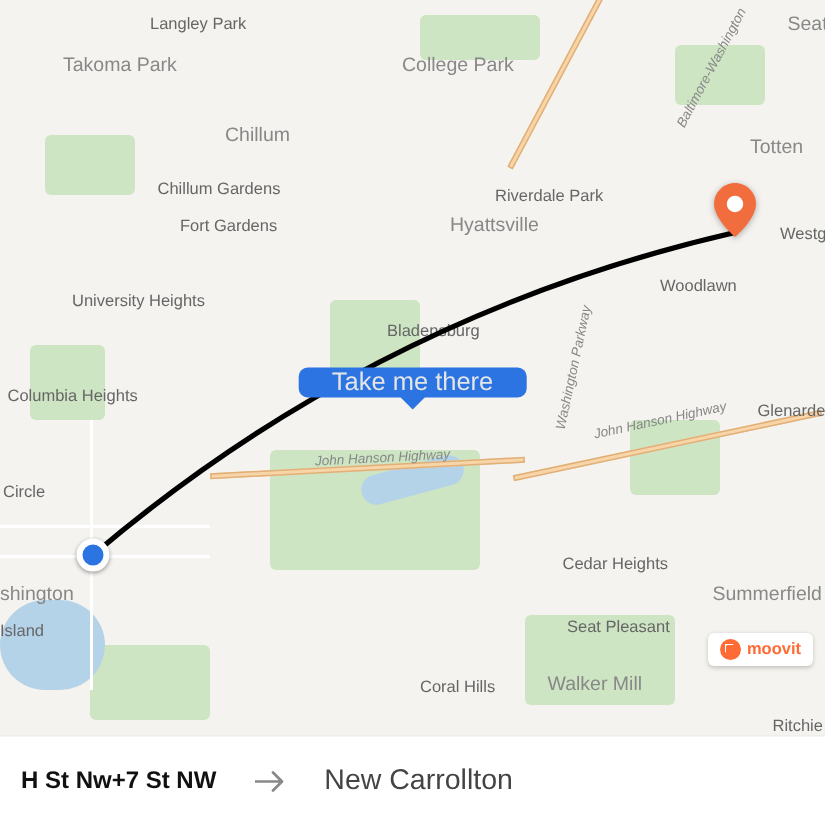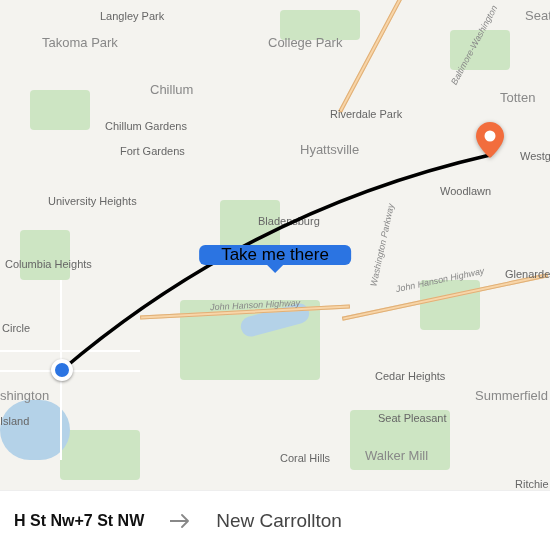--- a/index.html
+++ b/index.html
@@ -12,21 +12,21 @@
     .road { position: absolute; background: #fff; height: 2px; }
     .highway { position: absolute; background: #f8d5a8; height: 4px; border: 1px solid #e0b078; }
     .city-label { position: absolute; color: #666; font-size: 11px; white-space: nowrap; }
     .city-label.big { font-size: 13px; color: #888; }
     .road-label { position: absolute; color: #888; font-size: 9px; white-space: nowrap; font-style: italic; }
     .route-line { position: absolute; top: 0; left: 0; width: 550px; height: 490px; pointer-events: none; }
     .marker { position: absolute; width: 22px; height: 22px; border-radius: 50%; border: 4px solid #fff; box-shadow: 0 1px 3px rgba(0,0,0,.4); transform: translate(-50%, -50%); }
     .marker.origin { background: #2b74e2; }
     .dest-pin { position: absolute; transform: translate(-50%, -100%); }
     .dest-pin svg { display: block; filter: drop-shadow(0 1px 2px rgba(0,0,0,.3)); }
-    .cta { position: absolute; left: 50%; top: 255px; transform: translate(-50%, -50%); background: #2b74e2; color: #000000; font-size: 17px; font-weight: 500; padding: 0 22px; border-radius: 6px; cursor: pointer; white-space: nowrap; border: none; }
+    .cta { position: absolute; left: 50%; top: 255px; transform: translate(-50%, -50%); background: #2b74e2; color: #e5e5e5; font-size: 17px; font-weight: 500; padding: 0 22px; border-radius: 6px; cursor: pointer; white-space: nowrap; border: none; }
     .cta::after { content: ''; position: absolute; left: 50%; bottom: -8px; transform: translateX(-50%); border: 9px solid transparent; border-top-color: #2b74e2; border-bottom: none; }
     .attribution { position: absolute; left: 4px; bottom: 4px; font-size: 9px; color: #444; background: rgba(255,255,255,.7); padding: 1px 3px; }
     .attribution span { margin-right: 6px; }
     .footer { height: 60px; display: flex; align-items: center; padding: 0 14px; gap: 26px; border-top: 1px solid #eee; }
     .footer .from { font-size: 16px; font-weight: 700; color: #111; }
     .footer .arrow svg { display: block; }
     .footer .to { font-size: 19px; color: #444; }
     .moovit-badge { position: absolute; right: 8px; bottom: 46px; background: #fff; border-radius: 4px; padding: 4px 8px; font-size: 11px; font-weight: 700; color: #ff6b35; box-shadow: 0 1px 3px rgba(0,0,0,.2); display: flex; align-items: center; gap: 4px; }
     .moovit-badge .dot { width: 14px; height: 14px; background: #ff6b35; border-radius: 50%; position: relative; }
     .moovit-badge .dot::after { content: ''; position: absolute; top: 3px; left: 3px; width: 5px; height: 5px; border: 1.5px solid #fff; border-right: none; border-bottom: none; border-radius: 2px 0 0 0; }
@@ -54,21 +54,21 @@
       <div class="road" style="left:0;top:350px;width:140px"></div>
       <div class="road" style="left:0;top:370px;width:140px"></div>
       <div class="road" style="left:60px;top:280px;width:2px;height:180px"></div>
     </div>
 
     <span class="city-label" style="left:100px;top:10px">Langley Park</span>
     <span class="city-label big" style="left:42px;top:35px">Takoma Park</span>
     <span class="city-label big" style="left:268px;top:35px">College Park</span>
     <span class="city-label big" style="left:150px;top:82px">Chillum</span>
     <span class="city-label" style="left:105px;top:120px">Chillum Gardens</span>
-    <span class="city-label" style="left:330px;top:108px">Riverdale Park</span>
+    <span class="city-label" style="left:330px;top:125px">Riverdale Park</span>
     <span class="city-label big" style="left:500px;top:90px">Totten</span>
     <span class="city-label" style="left:120px;top:145px">Fort Gardens</span>
     <span class="city-label big" style="left:300px;top:142px">Hyattsville</span>
     <span class="city-label" style="left:520px;top:150px">Westgate</span>
     <span class="city-label" style="left:48px;top:195px;text-align:center;width:60px">University Heights</span>
     <span class="city-label" style="left:258px;top:215px">Bladensburg</span>
     <span class="city-label" style="left:440px;top:185px">Woodlawn</span>
     <span class="city-label" style="left:5px;top:258px;text-align:center;width:55px">Columbia Heights</span>
     <span class="city-label" style="left:505px;top:268px">Glenarden</span>
     <span class="city-label" style="left:2px;top:322px">Circle</span>
@@ -94,20 +94,24 @@
 
     <div class="dest-pin" style="left:490px;top:158px">
       <svg width="28" height="36" viewBox="0 0 28 36">
         <path d="M14 0C6.3 0 0 6.3 0 14c0 10 14 22 14 22s14-12 14-22C28 6.3 21.7 0 14 0z" fill="#f26d3d"></path>
         <circle cx="14" cy="14" r="5.5" fill="#fff"></circle>
       </svg>
     </div>
 
     <button class="cta">Take me there</button>
 
+    <div class="moovit-badge">
+      <span class="dot"></span>
+      <span>moovit</span>
+    </div>
 
   </div>
 
   <div class="footer">
     <span class="from">H St Nw+7 St NW</span>
     <span class="arrow">
       <svg width="20" height="14" viewBox="0 0 20 14">
           <path d="M0 7h17M12 1l6 6-6 6" stroke="#888" stroke-width="1.8" fill="none" stroke-linecap="round" stroke-linejoin="round"></path>
         </svg>
     </span>

